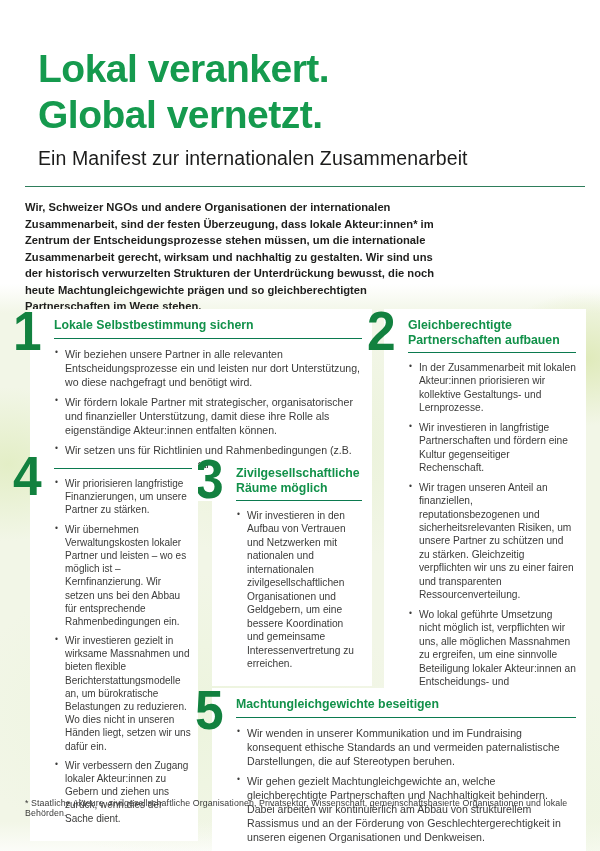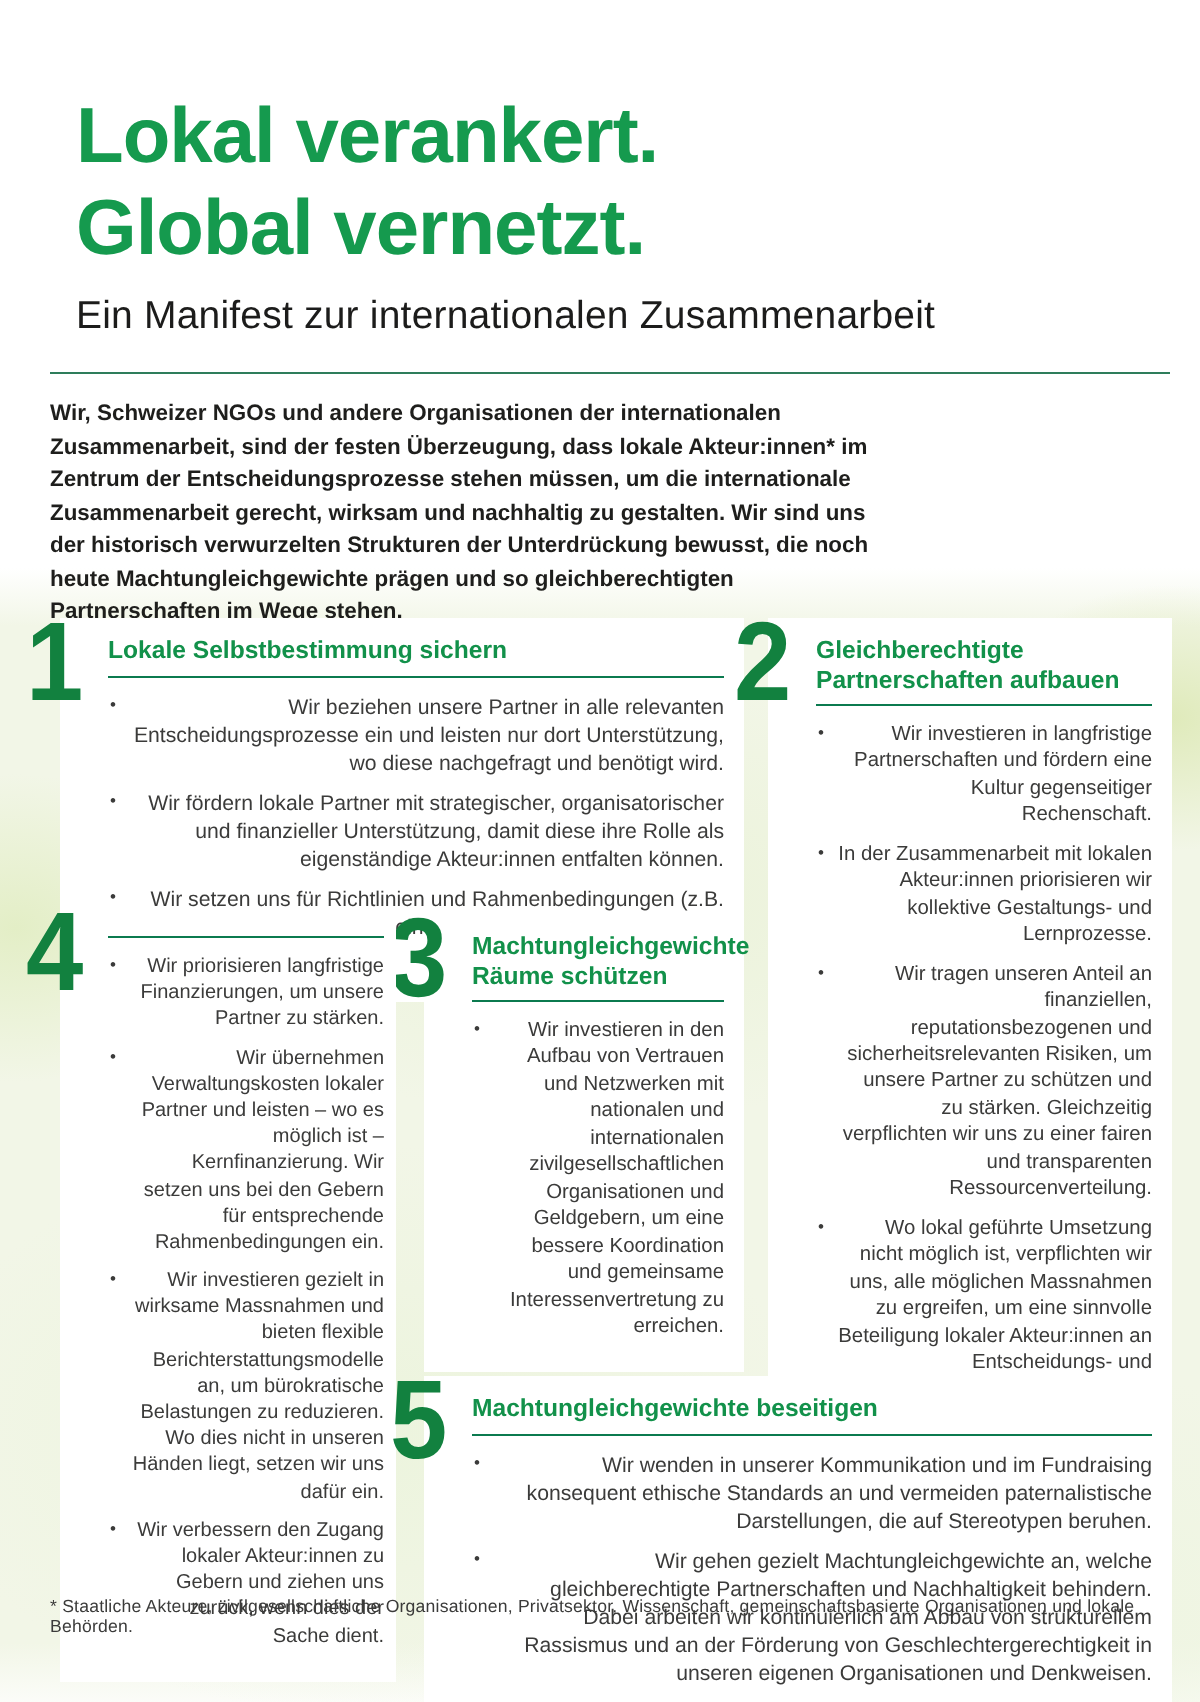--- a/index.html
+++ b/index.html
@@ -33,21 +33,21 @@
   .card .num {
     position:absolute; left:-17px; top:-6px;
     font-size:56px; font-weight:700; line-height:1; color:#12813F;
     transform:scaleX(0.92); transform-origin:left top;
   }
   .card h3 { font-size:12.3px; line-height:1.18; font-weight:700; color:#12914A; }
   .card .hrule { border:none; border-top:1.6px solid #0B7A4F; margin-top:5px; }
   .card ul { list-style:none; margin-top:8px; }
   .card li {
     position:relative; padding-left:11px; margin-bottom:6px;
-    font-size:10.2px; line-height:1.32; color:#3b3b3a;text-align:right;
+    font-size:10.2px; line-height:1.32; color:#3b3b3a;
   }
   .card li::before { content:"•"; position:absolute; left:1px; top:0px; font-size:8.5px; color:#3b3b3a; }
 
   .card-1 { left:30px;  top:293px; width:342px; min-height:132px; }
   .card-2 { left:384px; top:293px; width:202px; min-height:362px; }
   .card-3 { left:212px; top:441px; width:160px; min-height:222px; }
   .card-4 { left:30px;  top:438px; width:168px; min-height:352px; padding-right:6px; }
   .card-5 { left:212px; top:672px; width:374px; min-height:130px; }
   .card-1 li, .card-5 li { font-size:10.6px; line-height:1.33; }
   .card-4 li { font-size:10px; }
@@ -83,42 +83,42 @@
       <li>Wir fördern lokale Partner mit strategischer, organisatorischer und finanzieller Unterstützung, damit diese ihre Rolle als eigenständige Akteur:innen entfalten können.</li>
       <li>Wir setzen uns für Richtlinien und Rahmenbedingungen (z.B. von Gebern) ein, die eine lokal verankerte internationale Zusammenarbeit fördern.</li>
     </ul>
   </div>
 
   <div class="card card-2">
     <div class="num">2</div>
     <h3>Gleichberechtigte Partnerschaften aufbauen</h3>
     <hr class="hrule">
     <ul>
+      <li>In der Zusammenarbeit mit lokalen Akteur:innen priorisieren wir kollektive Gestaltungs- und Lernprozesse.</li>
       <li>Wir investieren in langfristige Partnerschaften und fördern eine Kultur gegenseitiger Rechenschaft.</li>
-      <li>In der Zusammenarbeit mit lokalen Akteur:innen priorisieren wir kollektive Gestaltungs- und Lernprozesse.</li>
       <li>Wir tragen unseren Anteil an finanziellen, reputationsbezogenen und sicherheitsrelevanten Risiken, um unsere Partner zu schützen und zu stärken. Gleichzeitig verpflichten wir uns zu einer fairen und transparenten Ressourcenverteilung.</li>
       <li>Wo lokal geführte Umsetzung nicht möglich ist, verpflichten wir uns, alle möglichen Massnahmen zu ergreifen, um eine sinnvolle Beteiligung lokaler Akteur:innen an Entscheidungs- und Umsetzungsprozessen sicherzustellen.</li>
     </ul>
   </div>
 
   <div class="card card-3">
     <div class="num">3</div>
-    <h3>Machtungleichgewichte Räume schützen</h3>
+    <h3>Zivilgesellschaftliche Räume möglich</h3>
     <hr class="hrule">
     <ul>
       <li>Wir investieren in den Aufbau von Vertrauen und Netzwerken mit nationalen und internationalen zivilgesellschaftlichen Organisationen und Geldgebern, um eine bessere Koordination und gemeinsame Interessenvertretung zu erreichen.</li>
     </ul>
   </div>
 
   <div class="card card-4">
     <div class="num">4</div>
     <hr class="hrule">
     <ul>
       <li>Wir priorisieren langfristige Finanzierungen, um unsere Partner zu stärken.</li>
-      <li>Wir übernehmen Verwaltungskosten lokaler Partner und leisten – wo es möglich ist – Kernfinanzierung. Wir setzen uns bei den Gebern für entsprechende Rahmenbedingungen ein.</li>
+      <li>Wir übernehmen Verwaltungskosten lokaler Partner und leisten – wo es möglich ist – Kernfinanzierung. Wir setzen uns bei den Abbau für entsprechende Rahmenbedingungen ein.</li>
       <li>Wir investieren gezielt in wirksame Massnahmen und bieten flexible Berichterstattungsmodelle an, um bürokratische Belastungen zu reduzieren. Wo dies nicht in unseren Händen liegt, setzen wir uns dafür ein.</li>
       <li>Wir verbessern den Zugang lokaler Akteur:innen zu Gebern und ziehen uns zurück, wenn dies der Sache dient.</li>
     </ul>
   </div>
 
   <div class="card card-5">
     <div class="num">5</div>
     <h3>Machtungleichgewichte beseitigen</h3>
     <hr class="hrule">
     <ul>

